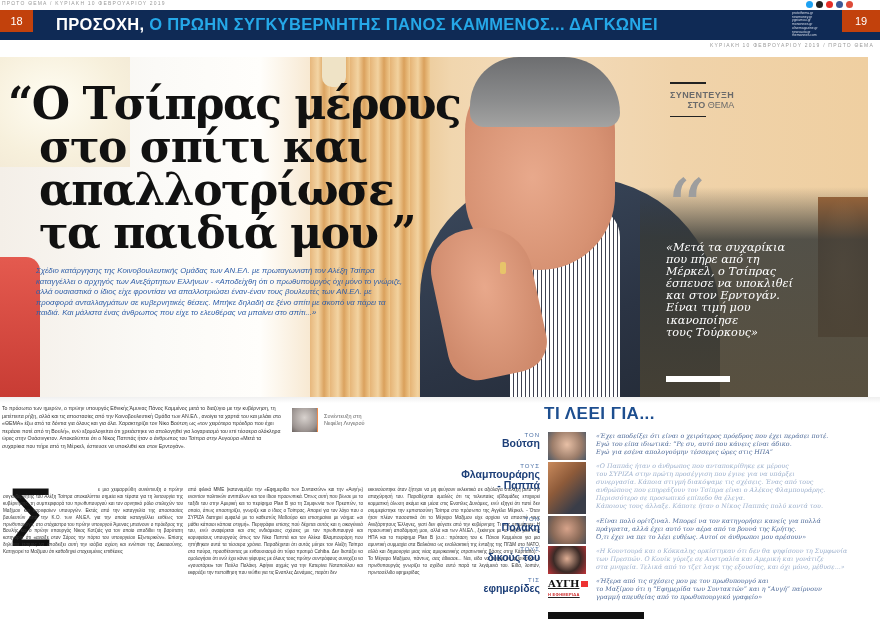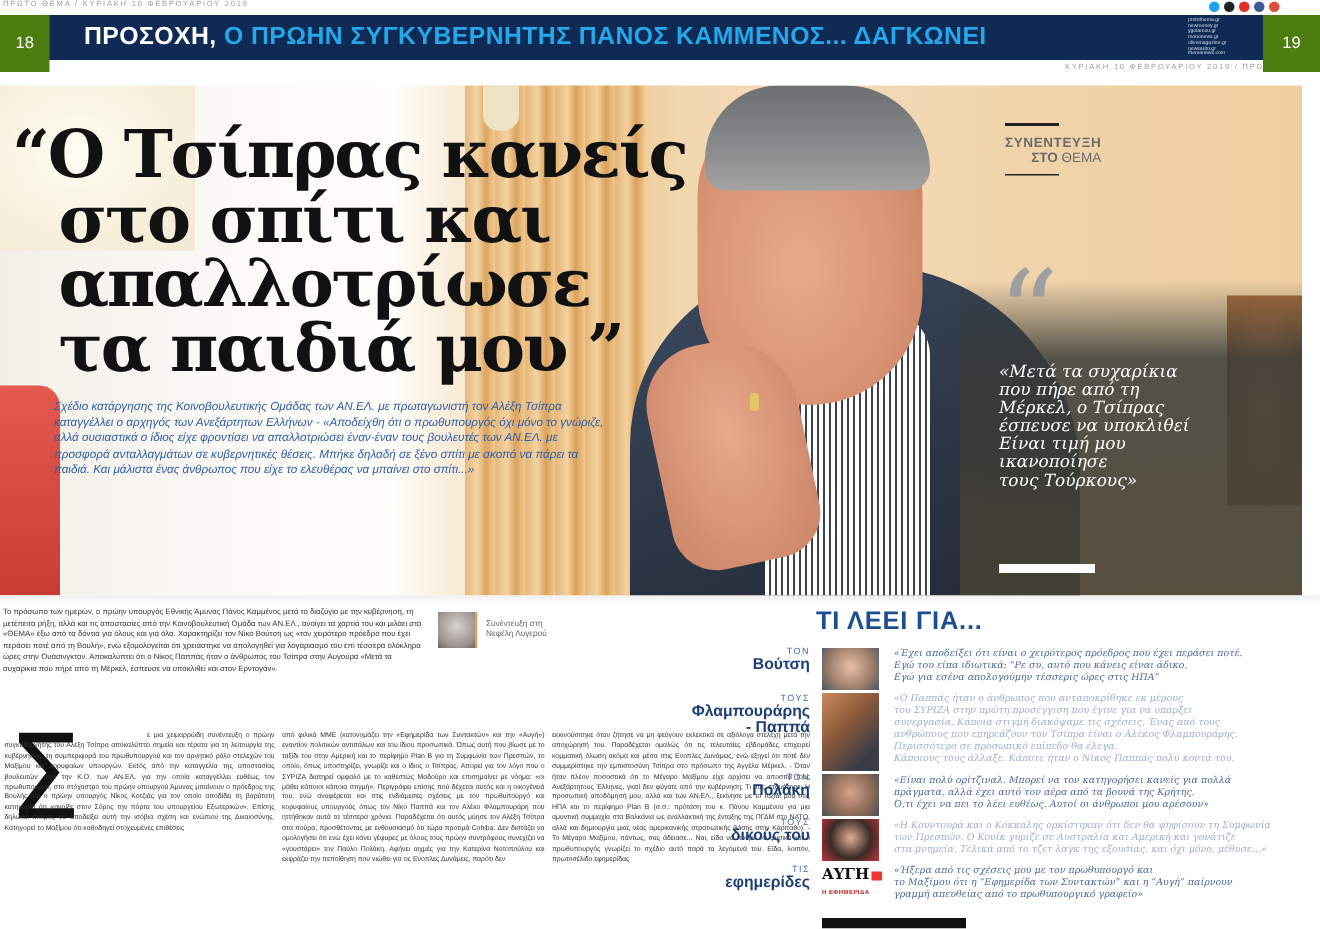--- a/index.html
+++ b/index.html
@@ -6,21 +6,21 @@
   html, body { width: 880px; height: 619px; overflow: hidden; background: #ffffff; }
   body { position: relative; font-family: "Liberation Sans", sans-serif; color: #222; }
 
   .runhead-left { position: absolute; left: 2px; top: 0; font-size: 5px; letter-spacing: 1.2px; color: #9a9a9a; }
   .runhead-right { position: absolute; right: 6px; top: 42px; font-size: 5px; letter-spacing: 1.2px; color: #9a9a9a; }
 
   .social { position: absolute; left: 806px; top: 1px; display: flex; gap: 3px; }
   .social span { width: 7px; height: 7px; border-radius: 50%; display: block; }
 
   .banner { position: absolute; left: 0; top: 10px; width: 880px; height: 30px; background: #0f2a55; }
-  .page-num { position: absolute; top: 0; width: 33px; height: 38px; background: #4d7c0f; color: #fff; font-size: 11px; display: flex; align-items: center; justify-content: center; }
+  .page-num { position: absolute; top: 0; width: 33px; height: 22px; background: #c2410c; color: #fff; font-size: 11px; display: flex; align-items: center; justify-content: center; }
   .page-num.left { left: 0; }
   .page-num.right { right: 0; width: 38px; }
   .banner-title { position: absolute; left: 56px; top: 5px; font-weight: bold; font-size: 16.5px; letter-spacing: 0.3px; white-space: nowrap; }
   .banner-title .w { color: #ffffff; }
   .banner-title .b { color: #25a8e8; }
   .sites { position: absolute; left: 792px; top: 2px; font-size: 3.4px; line-height: 3.7px; color: #d4dbe8; }
 
   .hero { position: absolute; left: 0; top: 57px; width: 868px; height: 340px; overflow: hidden;
     background: linear-gradient(90deg, #f4efe8 0%, #fbfaf7 18%, #fffefb 30%, #f2d9b4 40%, #e9c38c 46%, #f1d6ae 52%, #f3dcbc 62%, #f0d3aa 78%, #efcfa1 100%); }
   .lamp { position: absolute; left: 0; top: 0; width: 130px; height: 110px; background: radial-gradient(ellipse at 40% 40%, #fffdf3 0%, #f7f0dc 60%, #f2e8d4 100%); }
@@ -70,21 +70,21 @@
   .say-labels { position: absolute; left: 440px; top: 430px; width: 100px; text-align: right; }
   .say-label { position: absolute; right: 0; text-align: right; }
   .say-label .pre { font-size: 6px; color: #4a6fa5; letter-spacing: 1px; }
   .say-label .name { font-weight: bold; font-size: 10.5px; line-height: 11px; color: #1d3f78; }
 
   .thumb { position: absolute; left: 548px; width: 38px; }
   .say-quote { position: absolute; left: 596px; font-family: "DejaVu Serif", serif; font-style: italic; font-size: 6.3px; line-height: 8px; white-space: nowrap; }
   .say-quote.dark { color: #4e6a98; }
   .say-quote.light { color: #9db0cc; }
 
-  .avgi { position: absolute; left: 548px; top: 578px; width: 40px; }
+  .avgi { position: absolute; left: 548px; top: 578px; width: 40px; text-decoration: underline; }
   .avgi .logo { font-family: "DejaVu Serif", serif; font-weight: bold; font-size: 10px; color: #111; display: flex; align-items: center; gap: 2px; }
   .avgi .logo span.red { width: 12px; height: 6px; background: #e33; display: inline-block; }
   .avgi .efsyn { margin-top: 3px; font-size: 4px; font-weight: bold; color: #c22; letter-spacing: 0.3px; }
 
   .black-box { position: absolute; left: 548px; top: 612px; width: 96px; height: 7px; background: #111; }
 
   .gray-band { position: absolute; left: 0; top: 397px; width: 880px; height: 6px; background: linear-gradient(180deg, #f0f0f0, #ffffff); }
 </style>
 </head>
 <body>
@@ -129,41 +129,42 @@
     <div class="shirt"></div>
     <div class="head"></div>
     <div class="hair"></div>
     <div class="hand"></div>
     <div class="ring"></div>
   </div>
   <div class="dark-overlay"></div>
 </div>
 
 <h1 class="headline">
-  <span class="line">“Ο Τσίπρας κανείς</span>
+  <span class="line">“Ο Τσίπρας μέρους</span>
   <span class="line indent">στο σπίτι και</span>
   <span class="line indent">απαλλοτρίωσε</span>
   <span class="line indent">τα παιδιά μου ”</span>
 </h1>
 
 <p class="lede">Σχέδιο κατάργησης της Κοινοβουλευτικής Ομάδας των ΑΝ.ΕΛ. με πρωταγωνιστή τον Αλέξη Τσίπρα καταγγέλλει ο αρχηγός των Ανεξάρτητων Ελλήνων - «Αποδείχθη ότι ο πρωθυπουργός όχι μόνο το γνώριζε, αλλά ουσιαστικά ο ίδιος είχε φροντίσει να απαλλοτριώσει έναν-έναν τους βουλευτές των ΑΝ.ΕΛ. με προσφορά ανταλλαγμάτων σε κυβερνητικές θέσεις. Μπήκε δηλαδή σε ξένο σπίτι με σκοπό να πάρει τα παιδιά. Και μάλιστα ένας άνθρωπος που είχε το ελευθέρας να μπαίνει στο σπίτι...»</p>
 
 <div class="interview-tag">
   <div class="rule"></div>
   <div class="t1">ΣΥΝΕΝΤΕΥΞΗ</div>
   <div class="t2"><b>ΣΤΟ</b> <span>ΘΕΜΑ</span></div>
   <div class="rule"></div>
 </div>
 
 <div class="quote-mark">“</div>
 <div class="pull-quote">
   <div>«Μετά τα συχαρίκια</div>
   <div>που πήρε από τη</div>
   <div>Μέρκελ, ο Τσίπρας</div>
   <div>έσπευσε να υποκλιθεί</div>
+  <div>και στον Ερντογάν.</div>
   <div>Είναι τιμή μου</div>
   <div>ικανοποίησε</div>
   <div>τους Τούρκους»</div>
 </div>
 <div class="quote-bar"></div>
 
 <div class="gray-band"></div>
 
 <p class="intro">Το πρόσωπο των ημερών, ο πρώην υπουργός Εθνικής Άμυνας Πάνος Καμμένος μετά το διαζύγιο με την κυβέρνηση, τη μετέπειτα ρήξη, αλλά και τις αποστασίες από την Κοινοβουλευτική Ομάδα των ΑΝ.ΕΛ., ανοίγει τα χαρτιά του και μιλάει στο «ΘΕΜΑ» έξω από τα δόντια για όλους και για όλα. Χαρακτηρίζει τον Νίκο Βούτση ως «τον χειρότερο πρόεδρο που έχει περάσει ποτέ από τη Βουλή», ενώ εξομολογείται ότι χρειάστηκε να απολογηθεί για λογαριασμό του επί τέσσερα ολόκληρα ώρες στην Ουάσινγκτον. Αποκαλύπτει ότι ο Νίκος Παππάς ήταν ο άνθρωπος του Τσίπρα στην Αυγούρα «Μετά τα συχαρίκια που πήρε από τη Μέρκελ, έσπευσε να υποκλιθεί και στον Ερντογάν».</p>
 

